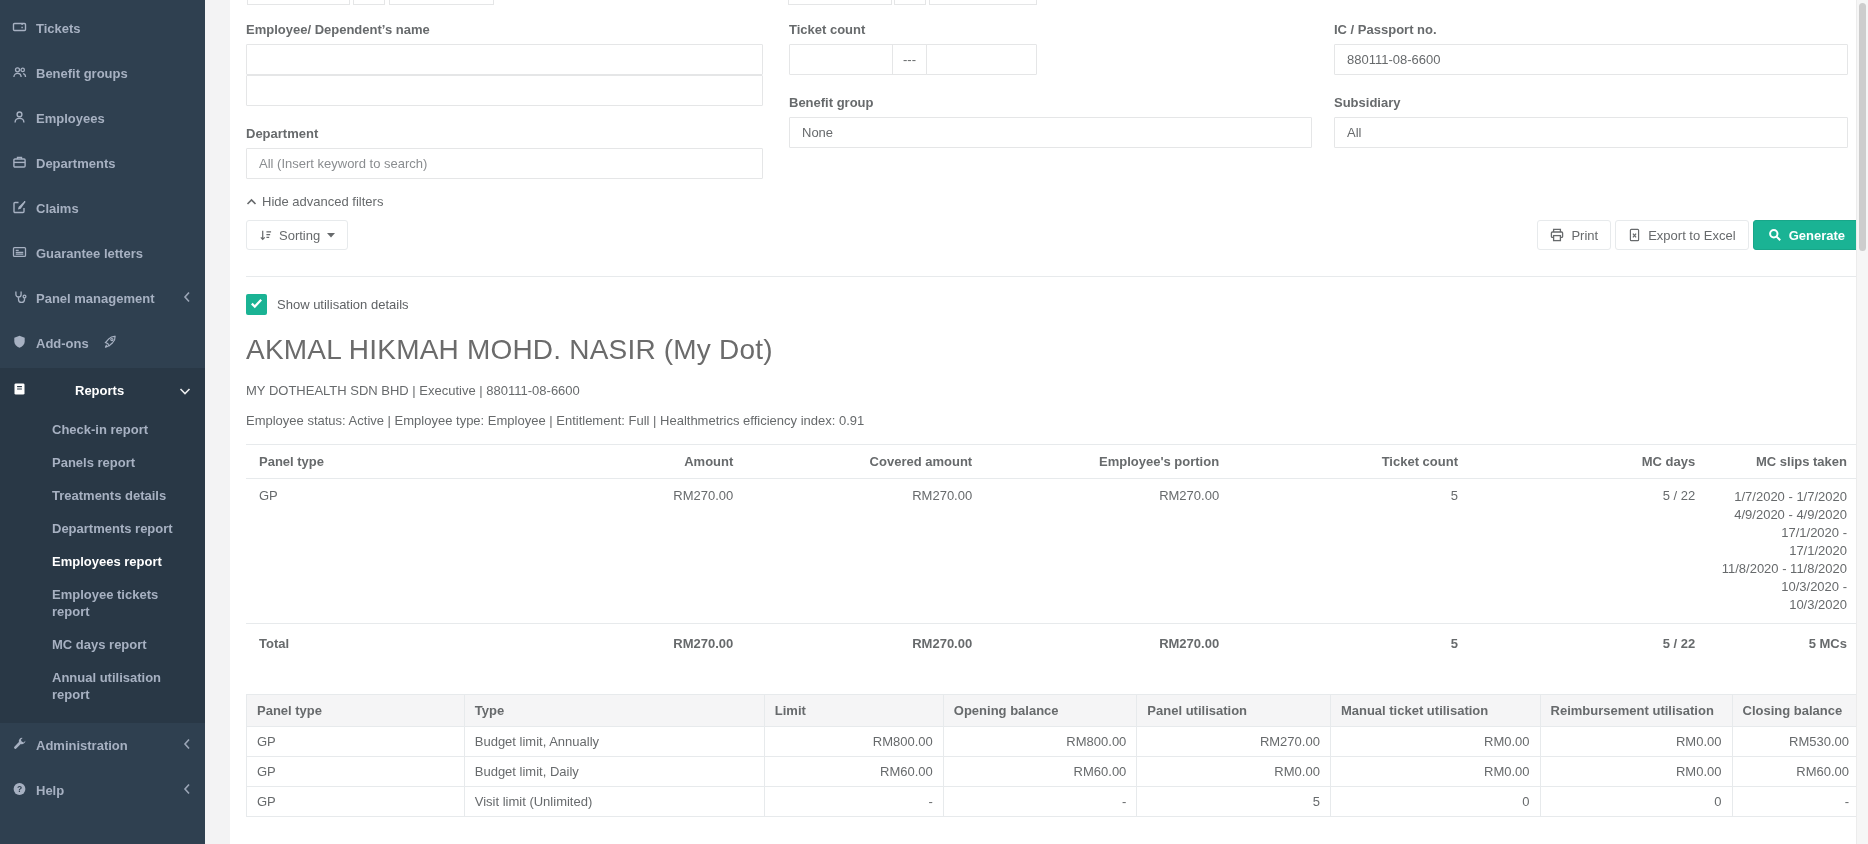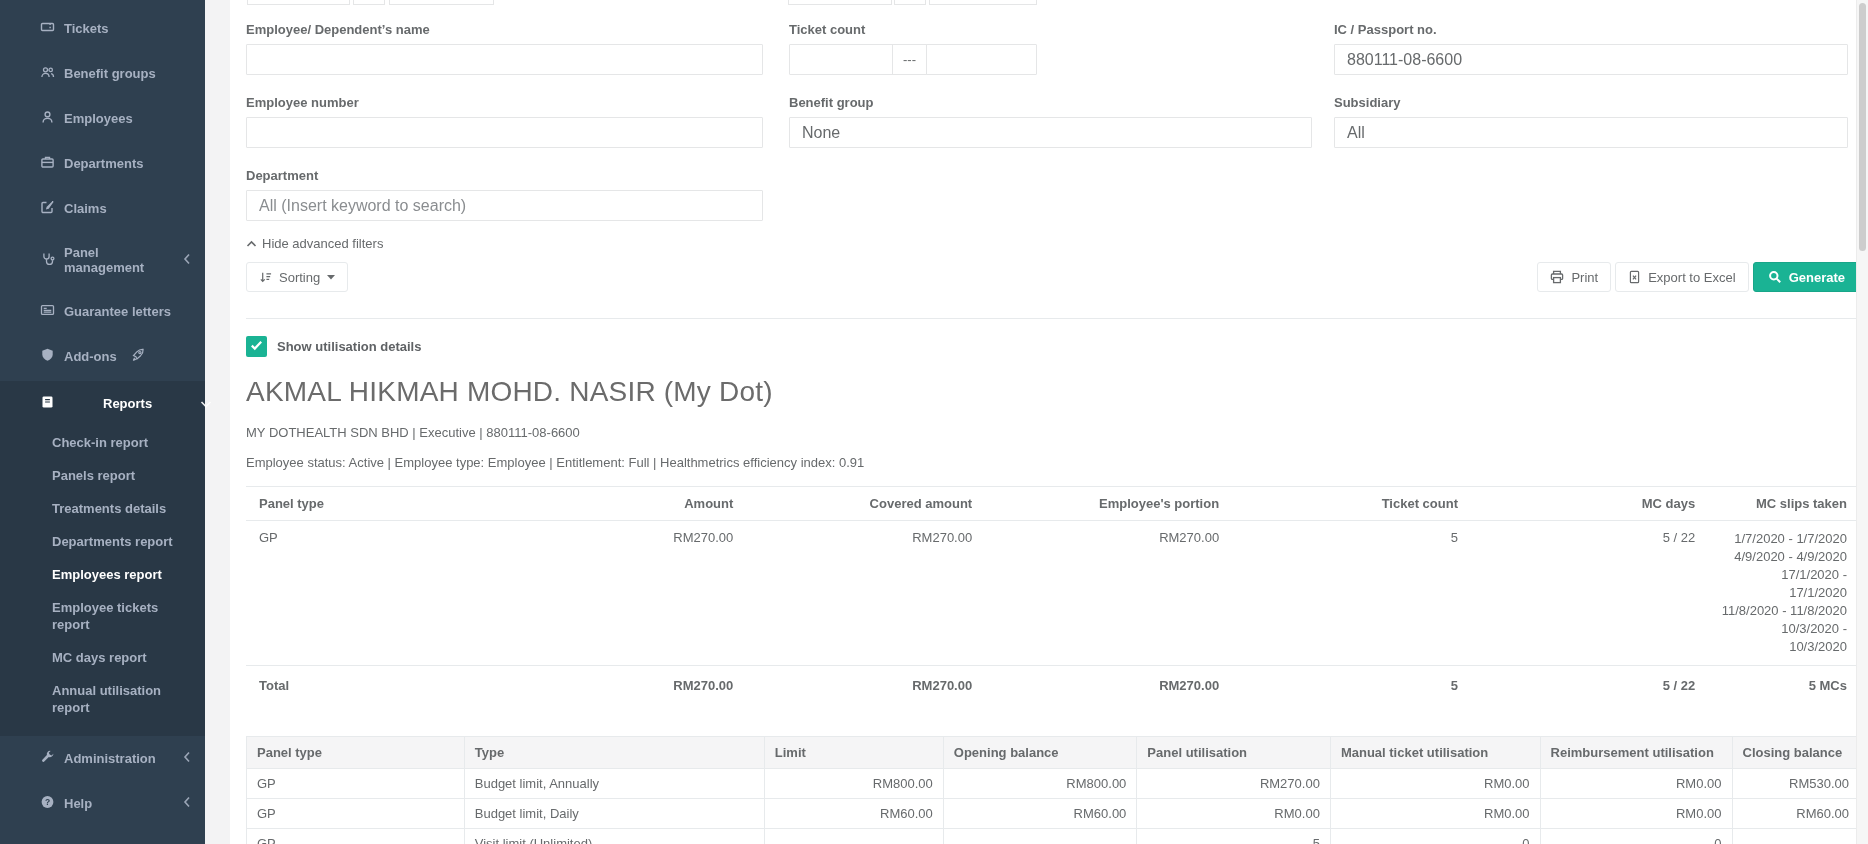--- a/index.html
+++ b/index.html
@@ -1,21 +1,21 @@
 <!DOCTYPE html>
 <html><head>
 <meta charset="utf-8">
 <style>
   * { margin:0; padding:0; box-sizing:border-box; }
   html,body { width:1868px; height:844px; overflow:hidden; }
   body { font-family:"Liberation Sans","DejaVu Sans",sans-serif; font-size:13px; background:#f3f3f4; color:#676a6c; }
 
   
   .sidebar { position:fixed; left:0; top:0; bottom:0; width:205px; background:#2f4050; color:#a7b1c2; font-weight:600; z-index:5; padding-top:6px; }
-  .nav-item { display:flex; align-items:center; gap:9px; padding:14px 14px 14px 40px; cursor:pointer; }
+  .nav-item { display:flex; align-items:center; gap:9px; padding:14px 14px 14px 12px; cursor:pointer; }
   .nav-item svg { flex:0 0 auto; }
   .nav-item .chev { margin-left:auto; opacity:.9; }
   .nav-suffix { margin-left:4px; }
   .reports-block { background:#293846; margin-top:2px; padding-bottom:12px; }
   .reports-block .nav-item { color:#ffffff;gap:48px; }
   .sub-item { padding:8px 14px 8px 52px; cursor:pointer; line-height:17px; }
   .sub-item.active { color:#fff; }
 
   
   .main { margin-left:205px; height:844px; padding-left:25px; }
@@ -23,40 +23,40 @@
 
   .remnant { position:absolute; top:0; height:5px; border:1px solid #e5e6e7; border-top:none; background:#fff; }
 
   
   .filter-row { display:flex; }
   .fcol1 { width:517px; margin-right:26px; }
   .fcol2 { width:523px; margin-right:22px; }
   .fcol3 { width:514px; }
   .field label { display:block; font-weight:700; color:#676a6c; margin:20px 0 7px; }
   .field:first-child label { margin-top:22px; }
-  .tb-input { width:100%; height:31px; border:1px solid #e5e6e7; border-radius:1px; padding:1px 12px; font-size:16px; color:#676a6c; font-family:inherit; background:#fff; outline:none; }
+  .tb-input { width:100%; height:31px; border:1px solid #e5e6e7; border-radius:1px; padding:1px 12px; font-size:13px; color:#676a6c; font-family:inherit; background:#fff; outline:none; }
   .range { display:flex; }
   .range .tb-input.small { width:104px; }
   .range .sep { width:35px; height:31px; border:1px solid #e5e6e7; display:flex; align-items:center; justify-content:center; color:#676a6c; margin:0 -1px; background:#fff; }
   .range .tb-input.small2 { width:111px; }
 
   .hide-adv { display:inline-flex; align-items:center; gap:5px; margin-top:15px; color:#676a6c; cursor:pointer; }
 
   .toolbar { display:flex; align-items:flex-start; margin-top:11px; }
   .btn { display:inline-flex; align-items:center; gap:7px; height:30px; padding:0 12px; background:#fff; border:1px solid #e7eaec; border-radius:3px; color:#676a6c; font-size:13px; font-family:inherit; cursor:pointer; }
   .btn svg { display:block; }
   .btn.primary { background:#1ab394; border-color:#18a689; color:#fff; font-weight:600; padding:0 14px; }
   .toolbar .spacer { flex:1; }
   .toolbar .btn + .btn { margin-left:4px; }
 
   .divider { border-top:1px solid #e7eaec; margin-top:26px; }
 
   .check-row { display:flex; align-items:center; margin-top:17px; }
   .checkbox { width:21px; height:21px; background:#1ab394; border-radius:2px; display:flex; align-items:center; justify-content:center; cursor:pointer; }
-  .check-row span.lbl { margin-left:10px; font-weight:700; color:#5f6265; }
+  .check-row span.lbl { margin-left:10px; font-weight:400; color:#5f6265; }
 
   .emp-title { margin-top:19px; font-size:28px; font-weight:400; color:#6b6b6b; letter-spacing:.2px; }
   .emp-meta { margin-top:17px; color:#676a6c; }
   .emp-info { margin-top:15px; color:#676a6c; }
 
   
   table { border-collapse:collapse; width:100%; table-layout:fixed; }
   .t-summary { margin-top:16px; }
   .t-summary th { border-top:1px solid #e7eaec; border-bottom:1px solid #e7eaec; font-weight:700; color:#676a6c; padding:9px 13px; text-align:right; font-size:13px; }
   .t-summary th:first-child { text-align:left; }
@@ -113,35 +113,35 @@
   </div>
   <div class="nav-item">
     <span><svg width="15" height="14" viewBox="0 0 14 14" fill="none" stroke="currentColor" stroke-width="1.4">
           <path d="M11.5 8v3.5a1 1 0 01-1 1H2.5a1 1 0 01-1-1v-8a1 1 0 011-1H6"></path>
           <path d="M6.8 7.2L12.6 1.4l.0 0L7.8 8.2l-1.4.4z"></path>
         </svg></span>
     <span>Claims</span>
   </div>
   <div class="nav-item">
     <span><svg width="15" height="14" viewBox="0 0 14 14" fill="none" stroke="currentColor" stroke-width="1.3">
+          <rect x="1" y="2.6" width="12" height="8.8" rx="1"></rect>
+          <path d="M3.2 5.4h3M3.2 7.4h7.6M3.2 9.2h7.6"></path>
+        </svg></span>
+    <span>Guarantee letters</span>
+  </div>
+  <div class="nav-item">
+    <span><svg width="15" height="14" viewBox="0 0 14 14" fill="none" stroke="currentColor" stroke-width="1.3">
           <path d="M3.4 1.4v3a2.6 2.6 0 005.2 0v-3"></path>
           <path d="M6 7.2v2.2a3 3 0 006 0V8.2"></path>
           <circle cx="12" cy="6.6" r="1.4"></circle>
         </svg></span>
     <span>Panel management</span>
     <span class="chev"><svg width="8" height="12" viewBox="0 0 8 12" fill="none" stroke="currentColor" stroke-width="1.6">
           <path d="M6 1.5L2 6l4 4.5"></path>
         </svg></span>
-  </div>
-  <div class="nav-item">
-    <span><svg width="15" height="14" viewBox="0 0 14 14" fill="none" stroke="currentColor" stroke-width="1.3">
-          <rect x="1" y="2.6" width="12" height="8.8" rx="1"></rect>
-          <path d="M3.2 5.4h3M3.2 7.4h7.6M3.2 9.2h7.6"></path>
-        </svg></span>
-    <span>Guarantee letters</span>
   </div>
   <div class="nav-item">
     <span><svg width="15" height="14" viewBox="0 0 14 14" fill="currentColor">
           <path d="M7 .8l5.2 1.9v3.8c0 3-2.2 5.1-5.2 6.3C4 11.6 1.8 9.5 1.8 6.5V2.7z"></path>
         </svg></span>
     <span>Add-ons</span>
     <span class="nav-suffix"><svg width="15" height="14" viewBox="0 0 14 14" fill="none" stroke="currentColor" stroke-width="1.2">
           <path d="M12.6 1.4c.2 2.4-.7 4.5-2.5 6.3L6.4 11l-1-2.4L3 7.6l3.3-3.7c1.8-1.8 3.9-2.7 6.3-2.5z"></path>
           <circle cx="9.4" cy="4.6" r="1.1"></circle>
           <path d="M4.2 9.8c-.9.9-1.1 2.3-1.1 2.3s1.4-.2 2.3-1.1"></path>
@@ -202,21 +202,20 @@
     <div class="remnant" style="left:699px; width:108px;"></div>
 
     
     <div class="filter-row">
       <div class="fcol1">
         <div class="field">
           <label>Employee/ Dependent’s name</label>
           <input class="tb-input" type="text" value="" style="">
         </div>
         <div class="field">
-          <label>Employee number</label>
           <input class="tb-input" type="text" value="" style="">
         </div>
         <div class="field">
           <label>Department</label>
           <input class="tb-input" type="text" style="color: rgb(138, 141, 144);" value="All (Insert keyword to search)">
         </div>
       </div>
       <div class="fcol2">
         <div class="field">
           <label>Ticket count</label>

